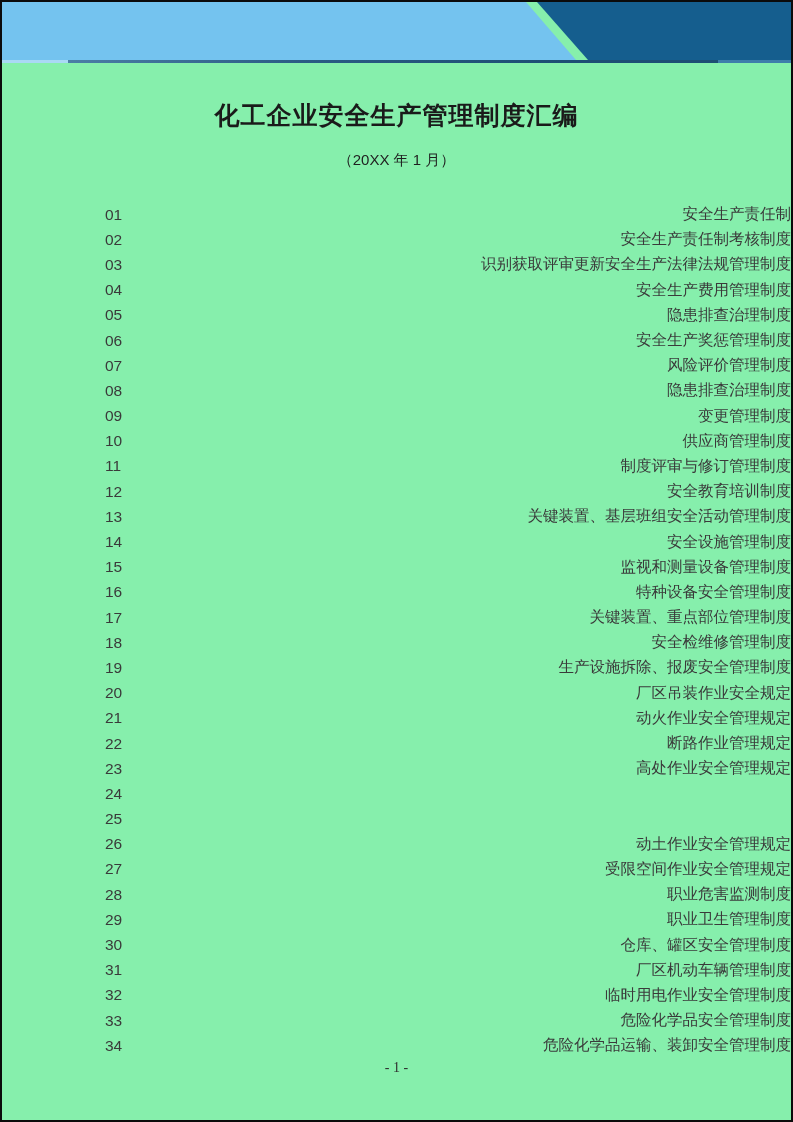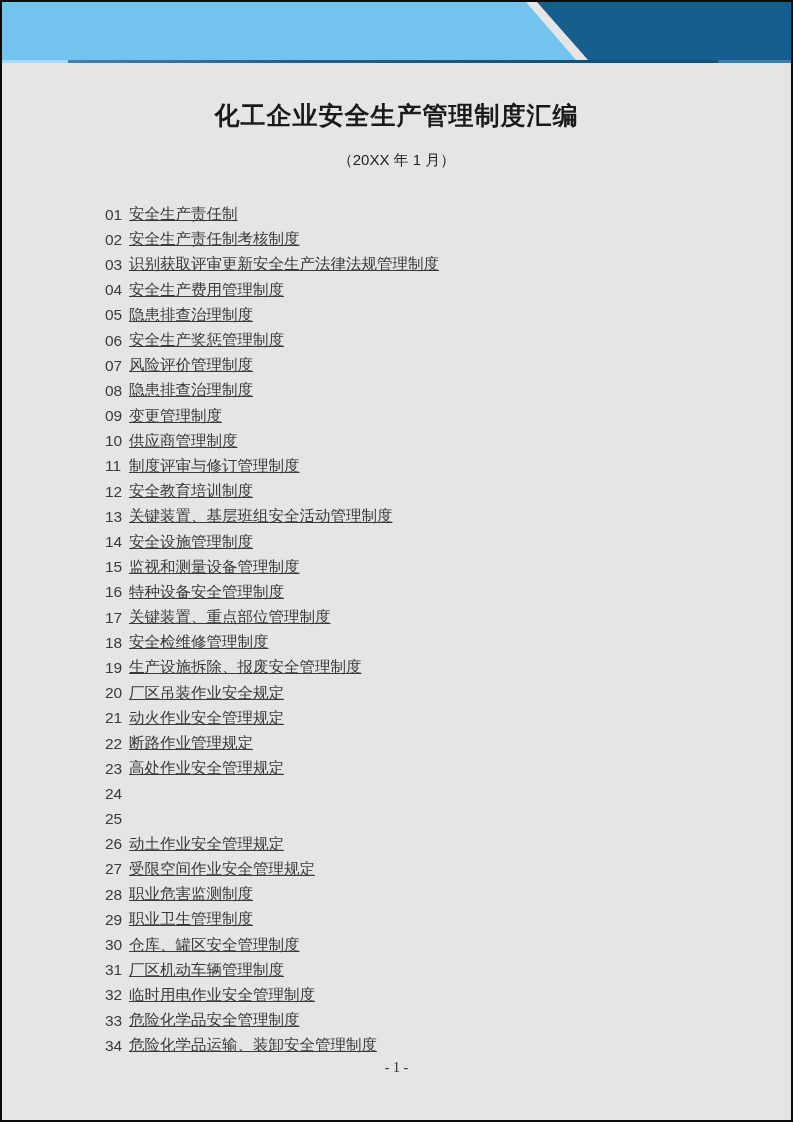--- a/index.html
+++ b/index.html
@@ -1,21 +1,21 @@
 <!DOCTYPE html>
 <html><head>
 <meta charset="utf-8">
 <style>
   html,body{margin:0;padding:0;background:#fff;}
   .page{
     position:relative;
     width:793px;height:1122px;
     box-sizing:border-box;
     border:2px solid #0b0b0b;
-    background:#e5e5e5;
+    background:#86efac;
     overflow:hidden;
     font-family:"Liberation Sans","DejaVu Sans",sans-serif;
   }
   
   .banner{position:absolute;top:0;left:0;right:0;height:61px;}
   .band{position:absolute;top:0;left:0;right:0;height:58px;}
   .band-light{
     background:#74c3ef;
     clip-path:polygon(0 0,524px 0,574px 100%,0 100%);
   }
@@ -40,24 +40,24 @@
   }
   .doc-subtitle{
     text-align:center;
     font-size:15px;color:#1f1f1f;
     margin-top:16px;line-height:22px;
   }
   .toc{margin:31px 0 0 103px;}
   .toc-row{
     display:flex;align-items:center;
     height:25.2px;
-    font-size:15.5px;color:#3a3a3a;
+    font-size:15.5px;color:#3a3a3a;justify-content:space-between;
   }
   .toc-num{width:21px;flex:0 0 auto;}
-  .toc-label{margin-left:3px;white-space:nowrap;text-decoration:underline;}
+  .toc-label{margin-left:3px;white-space:nowrap;}
   
   .footer{
     position:absolute;left:0;right:0;bottom:44px;
     text-align:center;
     font-family:"Liberation Serif","DejaVu Serif",serif;
     font-size:14px;color:#2e2e2e;
   }
 </style>
 </head>
 <body>

